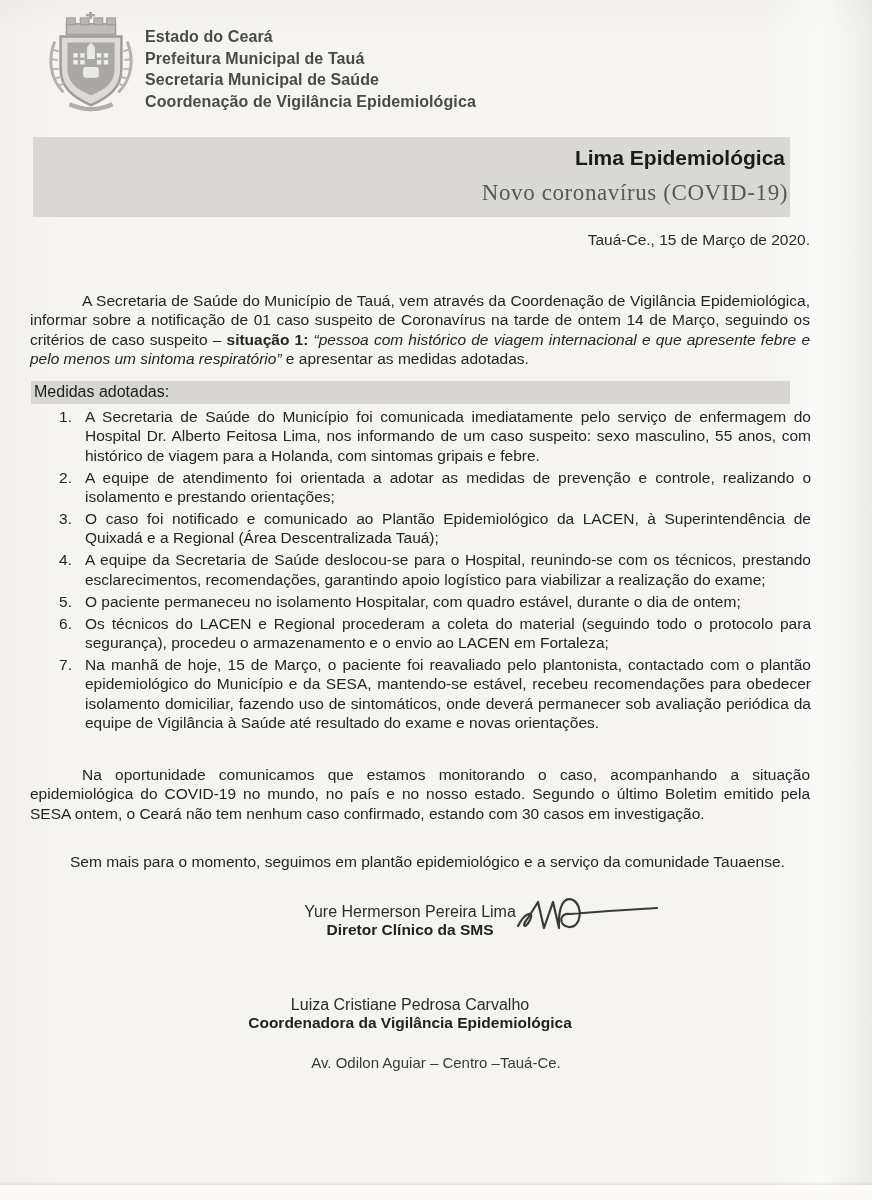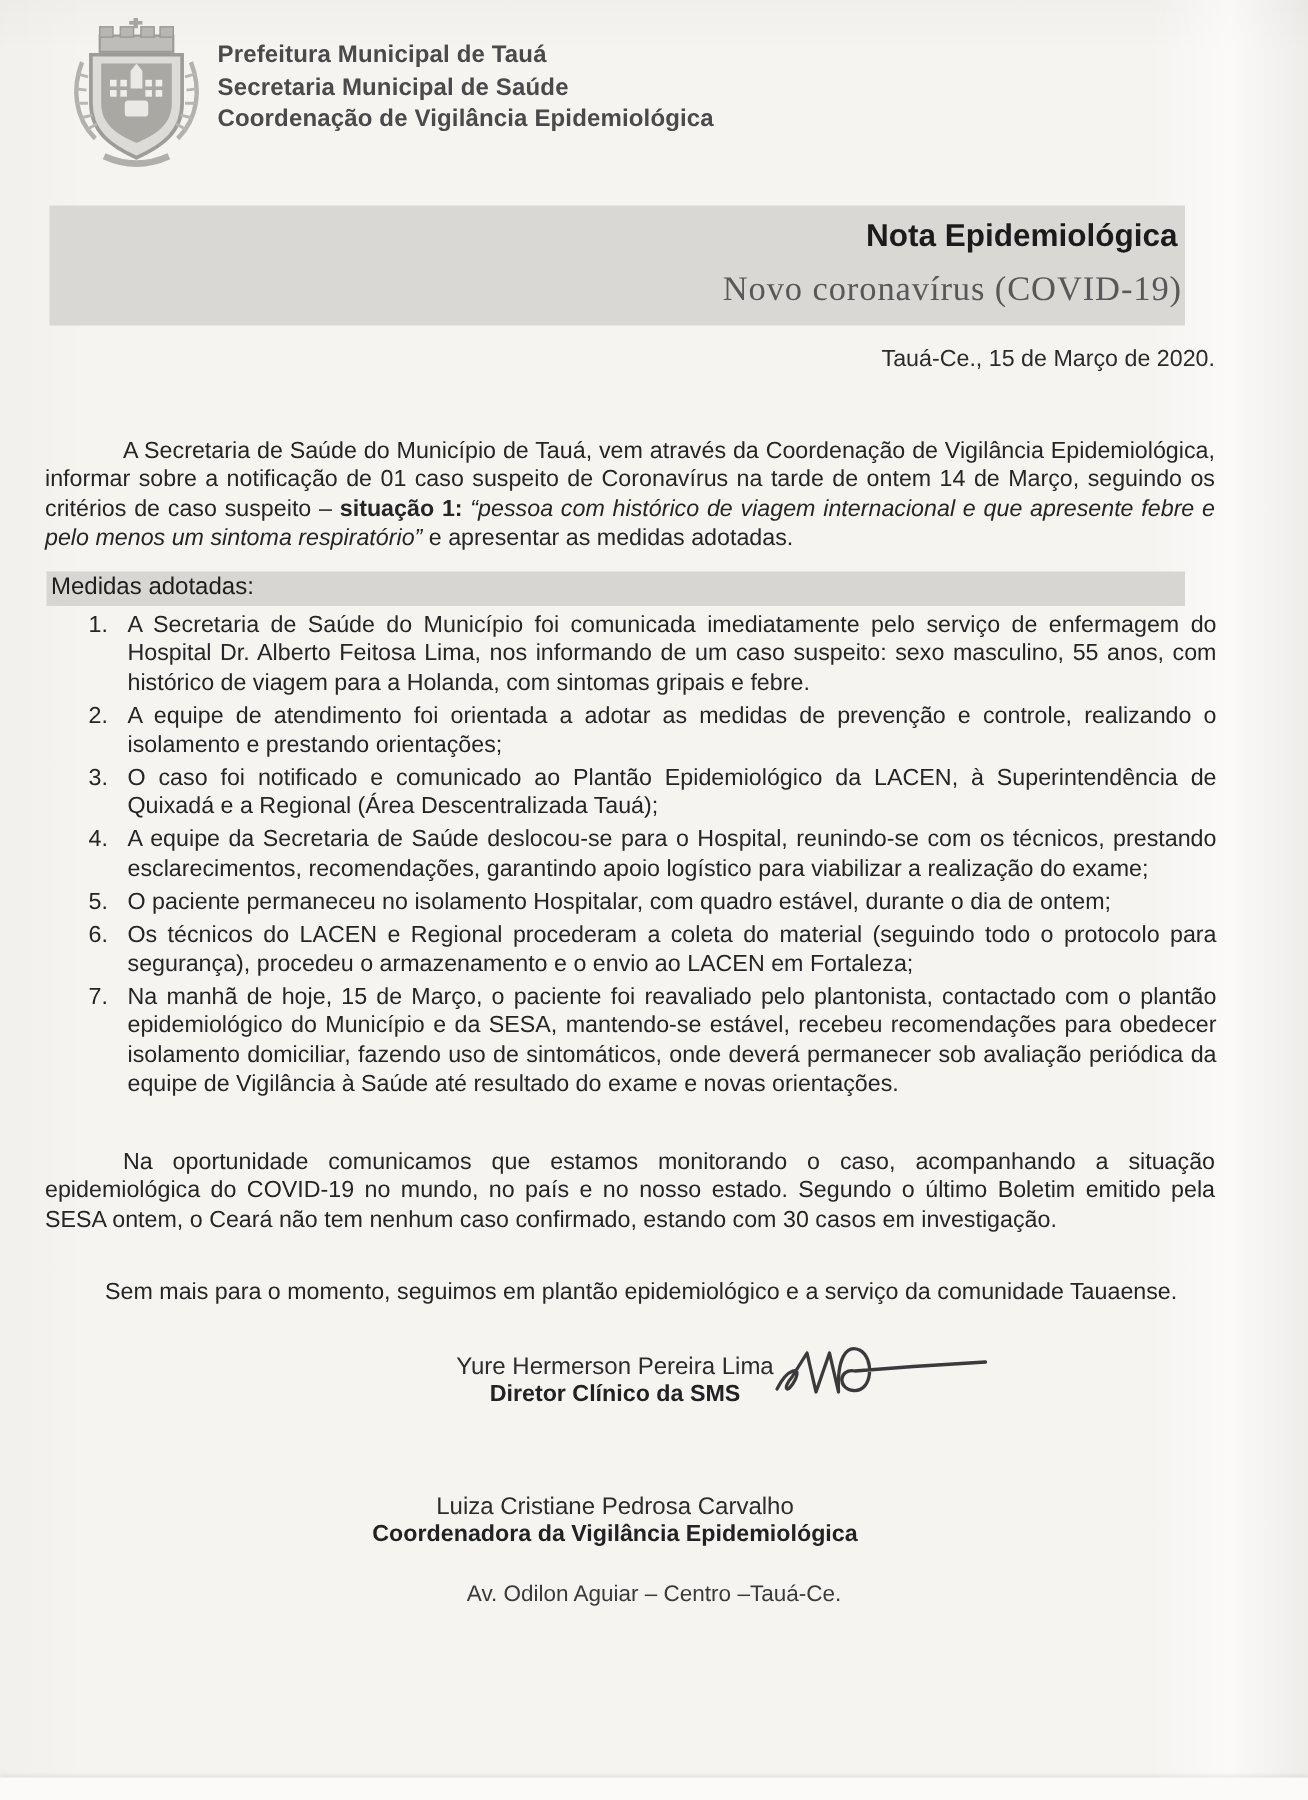--- a/index.html
+++ b/index.html
@@ -119,27 +119,28 @@
 
     <path d="M15,30 c-7,18 -5,38 9,52" stroke="#a8a6a1" stroke-width="3" fill="none"></path>
     <path d="M12,38 l7,2 M10,48 l8,1 M11,58 l8,0 M14,68 l8,-2 M18,76 l7,-4" stroke="#aeaca7" stroke-width="2" fill="none"></path>
     <path d="M89,30 c7,18 5,38 -9,52" stroke="#a8a6a1" stroke-width="3" fill="none"></path>
     <path d="M92,38 l-7,2 M94,48 l-8,1 M93,58 l-8,0 M90,68 l-8,-2 M86,76 l-7,-4" stroke="#aeaca7" stroke-width="2" fill="none"></path>
 
     <path d="M30,94 q22,10 44,0" stroke="#a5a39e" stroke-width="4.5" fill="none"></path>
   </svg>
 
   <div class="lh-lines">
+    <div>Estado do Ceará</div>
     <div>Prefeitura Municipal de Tauá</div>
     <div>Secretaria Municipal de Saúde</div>
     <div>Coordenação de Vigilância Epidemiológica</div>
   </div>
 
   <div class="title-banner">
-    <div class="tb-main">Nota Epidemiológica</div>
+    <div class="tb-main">Lima Epidemiológica</div>
     <div class="tb-sub">Novo coronavírus (COVID-19)</div>
   </div>
 
   <div class="dateline">Tauá-Ce., 15 de Março de 2020.</div>
 
   <p class="intro bodytext"><span>A Secretaria de Saúde do Município de Tauá, vem através da Coordenação de Vigilância Epidemiológica, informar sobre a notificação de 01 caso suspeito de Coronavírus na tarde de ontem 14 de Março, seguindo os critérios de caso suspeito – </span><span class="b">situação 1: </span><span class="i">“pessoa com histórico de viagem internacional e que apresente febre e pelo menos um sintoma respiratório”</span><span> e apresentar as medidas adotadas.</span></p>
 
   <div class="measures-heading">Medidas adotadas:</div>
 
   <ol class="measures-list bodytext">

